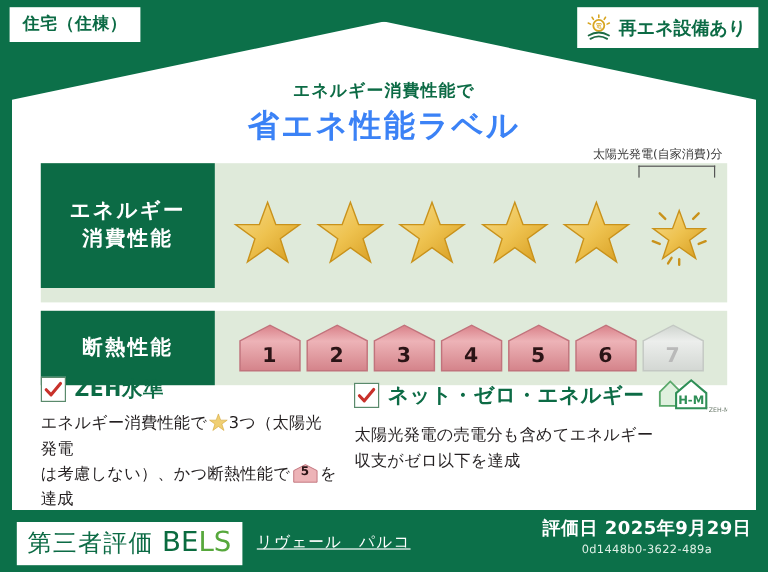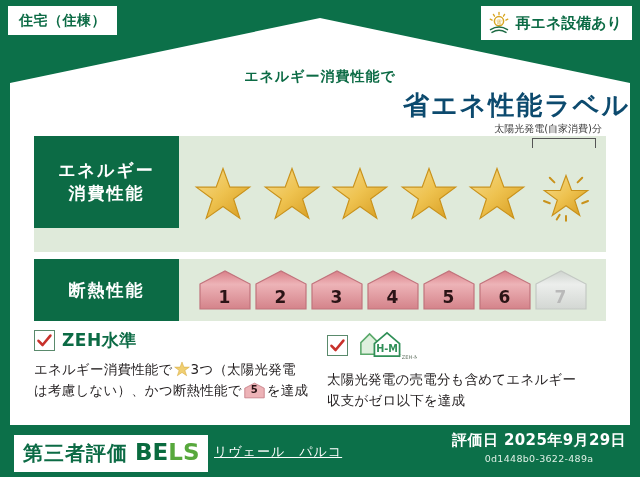--- a/index.html
+++ b/index.html
@@ -30,33 +30,33 @@
   .sun-ic{width:24px;height:24px;display:block;}
 
   
   .panel{
     position:absolute;left:10px;right:10px;top:18px;bottom:52px;
     background:#ffffff;
     clip-path:polygon(0% 16%, 50% 0%, 100% 16%, 100% 100%, 0% 100%);
   }
   .title-wrap{position:absolute;left:0;right:0;top:50px;text-align:center;}
   .title-sub{color:#0c6b45;font-size:14px;font-weight:bold;letter-spacing:1px;line-height:1.2;}
-  .title-main{color:#0c4a6e;font-size:26px;font-weight:bold;letter-spacing:2px;line-height:1.25;margin-top:4px;text-align:right;}
+  .title-main{color:#3b82f6;font-size:26px;font-weight:bold;letter-spacing:2px;line-height:1.25;margin-top:4px;}
 
   
   .rows{position:absolute;left:24px;right:24px;top:118px;}
   .row{display:flex;align-items:stretch;margin-bottom:7px;background:#dfeada;}
   .row-label{
     flex:0 0 145px;background:#0c6b45;color:#ffffff;
     display:flex;flex-direction:column;align-items:center;justify-content:center;
     font-weight:bold;font-size:17px;line-height:1.35;letter-spacing:2px;
   }
   .row-body{flex:1 1 auto;position:relative;display:flex;align-items:center;}
 
-  .row-energy .row-label{height:92px;}
+  .row-energy .row-label{height:104px;}
   .row-energy .row-body{height:116px;padding-left:4px;}
   .stars{display:flex;align-items:center;gap:0px;width:100%;justify-content:space-around;padding:0 6px;}
   .star-slot{position:relative;width:58px;height:58px;flex:0 0 58px;}
   .star-slot svg{width:58px;height:58px;display:block;}
 
   .solar-cap{
     position:absolute;right:4px;top:-14px;width:190px;text-align:right;
     font-size:10px;color:#3a3a3a;white-space:nowrap;
   }
   .solar-bracket{
@@ -70,21 +70,21 @@
   .house{position:relative;width:54px;height:44px;flex:0 0 54px;}
   .house svg{width:54px;height:44px;display:block;}
   .house .hnum{
     position:absolute;left:0;right:0;bottom:5px;text-align:center;
     font-size:17px;font-weight:bold;color:#2b1416;
   }
   .house.off .hnum{color:#b9b9b9;}
 
   
   .notes{position:absolute;left:24px;right:24px;top:295px;display:flex;gap:14px;}
-  .note{flex:1 1 50%;margin-top:16px;}
+  .note{flex:1 1 50%;}
   .note-head{display:flex;align-items:center;gap:7px;}
   .chk{width:19px;height:19px;flex:0 0 19px;background:#fff;border:1.5px solid #5a8a6c;display:block;}
   .note-title{color:#0c6b45;font-size:17px;font-weight:bold;letter-spacing:.5px;white-space:nowrap;}
   .note-body{margin-top:7px;color:#231f20;font-size:13.5px;line-height:1.55;letter-spacing:.2px;}
   .inline-star{display:inline-block;vertical-align:-3px;width:16px;height:16px;margin:0 1px;}
   .inline-house{
     display:inline-block;vertical-align:-4px;width:21px;height:17px;margin:0 2px;position:relative;
   }
   .inline-house .ihn{
     position:absolute;left:0;right:0;bottom:1px;text-align:center;
@@ -92,22 +92,22 @@
   }
   .zeh-mark{display:inline-block;vertical-align:-9px;margin-left:2px;}
   .zeh-mark svg{display:block;}
 
   
   .footer{position:absolute;left:0;right:0;bottom:0;height:52px;}
   .bels{
     position:absolute;left:14px;top:10px;background:#ffffff;
     padding:4px 9px 5px 9px;display:flex;align-items:baseline;gap:7px;white-space:nowrap;
   }
-  .bels .b1{color:#0c6b45;font-weight:bold;font-size:20px;letter-spacing:1px;}
-  .bels .b2{font-weight:bold;font-size:23px;letter-spacing:0px;}
+  .bels .b1{color:#0c6b45;font-weight:normal;font-size:20px;letter-spacing:1px;}
+  .bels .b2{font-weight:normal;font-size:23px;letter-spacing:0px;}
   .bels .b2 .d{color:#0a6b3f;}
   .bels .b2 .l{color:#57a83c;}
   .bldg{
     position:absolute;left:214px;top:18px;color:#ffffff;
     font-size:13px;letter-spacing:1px;white-space:nowrap;text-decoration:underline;
   }
   .fdate{
     position:absolute;right:14px;top:6px;text-align:center;color:#ffffff;white-space:nowrap;
   }
   .fdate .d1{font-size:15px;font-weight:bold;letter-spacing:.4px;}
@@ -306,20 +306,21 @@
         </div>
       </div>
 
       <div class="note">
         <div class="note-head">
           <span class="chk">
             <svg viewBox="0 0 19 19" width="19" height="19">
               <polyline points="3.5,9.8 7.6,14 15.4,4.6" fill="none" stroke="#c8312b" stroke-width="2.6" stroke-linecap="round" stroke-linejoin="round"></polyline>
             </svg>
           </span>
+          <span class="note-title">ネット・ゼロ・エネルギー</span>
           <span class="zeh-mark">
             <svg viewBox="0 0 62 34" width="60" height="33">
               <polygon points="4,14 13,5 22,14 22,26 4,26" fill="#dff0de" stroke="#5aa86a" stroke-width="1.6"></polygon>
               <polygon points="18,15 31,4 44,15 44,28 18,28" fill="#ffffff" stroke="#2f8f57" stroke-width="1.8"></polygon>
               <text x="31" y="24" font-size="10" font-weight="bold" fill="#2f8f57" text-anchor="middle" font-family="DejaVu Sans, sans-serif">H-M</text>
               <text x="55" y="31" font-size="5.4" fill="#6b7a6b" text-anchor="middle" font-family="DejaVu Sans, sans-serif">「ZEH-M」</text>
             </svg>
           </span>
         </div>
         <div class="note-body">

